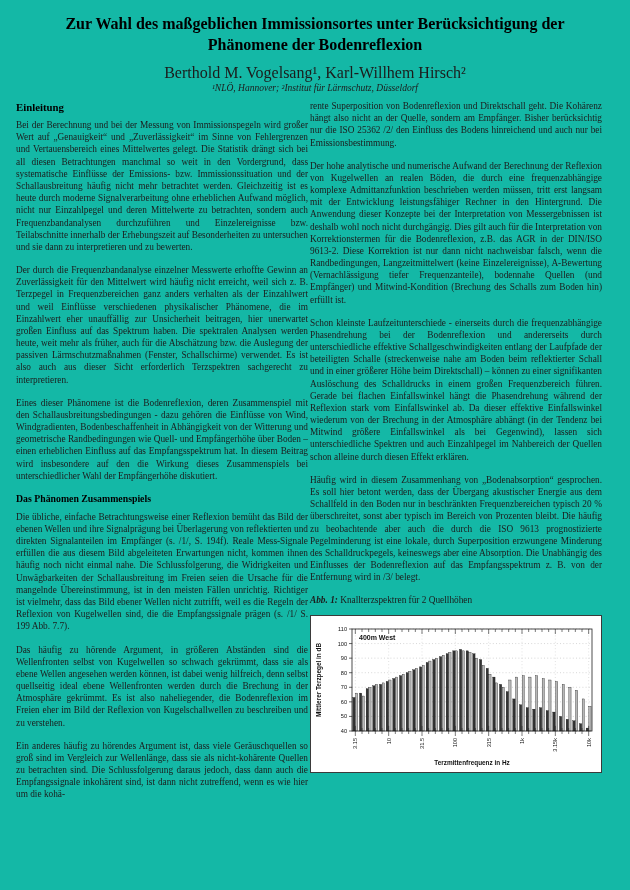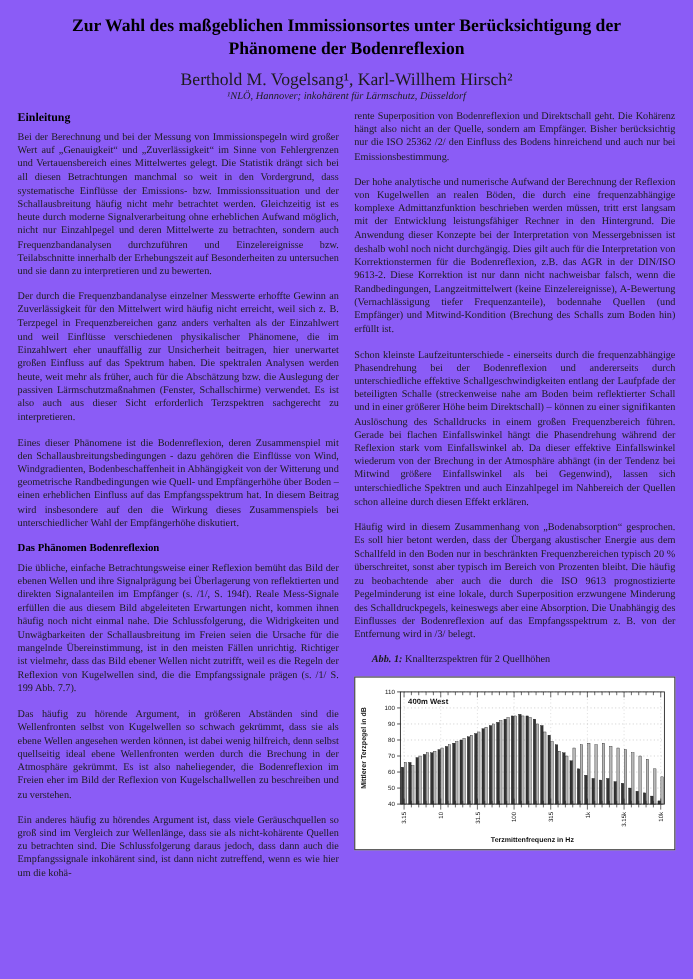--- a/index.html
+++ b/index.html
@@ -1,52 +1,52 @@
 <!DOCTYPE html>
 <html><head>
 <meta charset="utf-8">
 <style>
   html,body{margin:0;padding:0;background:#ffffff;}
   body{width:630px;height:890px;overflow:hidden;position:relative;
        font-family:"Liberation Serif", serif;color:#1c1c1c;}
-  .sheet{position:absolute;inset:0;background:#8b5cf6;}
+  .sheet{position:absolute;inset:0;background:#14b8a6;}
   .head{padding-top:14px;text-align:center;}
   .title{font-size:16px;font-weight:bold;line-height:1.3;width:560px;margin:0 auto;color:#000;}
   .authors{font-size:16px;margin-top:8px;}
   .affil{font-size:9.5px;font-style:italic;margin-top:1px;}
-  .cols{position:absolute;top:100px;left:16px;right:16px;display:flex;gap:14px;}
+  .cols{position:absolute;top:100px;left:16px;right:16px;display:flex;gap:2px;}
   .col{width:292px;font-size:9.3px;line-height:1.31;text-align:justify;}
   .col p{margin:0 0 11px 0;}
   h2.sec{font-size:10.8px;font-weight:bold;margin:0 0 5px 0;text-align:left;color:#000;}
   h3.sec{font-size:9.8px;font-weight:bold;margin:2px 0 5px 0;text-align:left;color:#000;}
-  .figcaption{font-size:9.3px;margin:4px 0 8px 16px;text-align:left;}
+  .figcaption{font-size:9.3px;margin:4px 0 8px 0;text-align:left;}
   .figcaption .lbl{font-weight:bold;font-style:italic;}
   .figbox{border:1px solid #3a3a3a;background:#fff;width:292px;height:158px;box-sizing:border-box;
           display:flex;align-items:center;justify-content:center;}
   svg text{font-family:"Liberation Sans", sans-serif;}
 </style>
 </head>
 <body>
 
 <div class="sheet">
 
   <div class="head">
     <div class="title">Zur Wahl des maßgeblichen Immissionsortes unter Berücksichtigung der Phänomene der Bodenreflexion</div>
     <div class="authors">Berthold M. Vogelsang¹, Karl-Willhem Hirsch²</div>
-    <div class="affil">¹NLÖ, Hannover; inkohärent für Lärmschutz, Düsseldorf</div>
+    <div class="affil">¹NLÖ, Hannover; ²Institut für Lärmschutz, Düsseldorf</div>
   </div>
 
   <div class="cols">
 
     <div class="col">
       <h2 class="sec">Einleitung</h2>
       <p>Bei der Berechnung und bei der Messung von Immissionspegeln wird großer Wert auf „Genauigkeit“ und „Zuverlässigkeit“ im Sinne von Fehlergrenzen und Vertauensbereich eines Mittelwertes gelegt. Die Statistik drängt sich bei all diesen Betrachtungen manchmal so weit in den Vordergrund, dass systematische Einflüsse der Emissions- bzw. Immissionssituation und der Schallausbreitung häufig nicht mehr betrachtet werden. Gleichzeitig ist es heute durch moderne Signalverarbeitung ohne erheblichen Aufwand möglich, nicht nur Einzahlpegel und deren Mittelwerte zu betrachten, sondern auch Frequenzbandanalysen durchzuführen und Einzelereignisse bzw. Teilabschnitte innerhalb der Erhebungszeit auf Besonderheiten zu untersuchen und sie dann zu interpretieren und zu bewerten.</p>
       <p>Der durch die Frequenzbandanalyse einzelner Messwerte erhoffte Gewinn an Zuverlässigkeit für den Mittelwert wird häufig nicht erreicht, weil sich z. B. Terzpegel in Frequenzbereichen ganz anders verhalten als der Einzahlwert und weil Einflüsse verschiedenen physikalischer Phänomene, die im Einzahlwert eher unauffällig zur Unsicherheit beitragen, hier unerwartet großen Einfluss auf das Spektrum haben. Die spektralen Analysen werden heute, weit mehr als früher, auch für die Abschätzung bzw. die Auslegung der passiven Lärmschutzmaßnahmen (Fenster, Schallschirme) verwendet. Es ist also auch aus dieser Sicht erforderlich Terzspektren sachgerecht zu interpretieren.</p>
       <p>Eines dieser Phänomene ist die Bodenreflexion, deren Zusammenspiel mit den Schallausbreitungsbedingungen - dazu gehören die Einflüsse von Wind, Windgradienten, Bodenbeschaffenheit in Abhängigkeit von der Witterung und geometrische Randbedingungen wie Quell- und Empfängerhöhe über Boden – einen erheblichen Einfluss auf das Empfangsspektrum hat. In diesem Beitrag wird insbesondere auf den die Wirkung dieses Zusammenspiels bei unterschiedlicher Wahl der Empfängerhöhe diskutiert.</p>
-      <h3 class="sec">Das Phänomen Bodenreflexion</h3>
+      <h3 class="sec">Das Phänomen Zusammenspiels</h3>
       <p>Die übliche, einfache Betrachtungsweise einer Reflexion bemüht das Bild der ebenen Wellen und ihre Signalprägung bei Überlagerung von reflektierten und direkten Signalanteilen im Empfänger (s. /1/, S. 194f). Reale Mess-Signale erfüllen die aus diesem Bild abgeleiteten Erwartungen nicht, kommen ihnen häufig noch nicht einmal nahe. Die Schlussfolgerung, die Widrigkeiten und Unwägbarkeiten der Schallausbreitung im Freien seien die Ursache für die mangelnde Übereinstimmung, ist in den meisten Fällen unrichtig. Richtiger ist vielmehr, dass das Bild ebener Wellen nicht zutrifft, weil es die Regeln der Reflexion von Kugelwellen sind, die die Empfangssignale prägen (s. /1/ S. 199 Abb. 7.7).</p>
       <p>Das häufig zu hörende Argument, in größeren Abständen sind die Wellenfronten selbst von Kugelwellen so schwach gekrümmt, dass sie als ebene Wellen angesehen werden können, ist dabei wenig hilfreich, denn selbst quellseitig ideal ebene Wellenfronten werden durch die Brechung in der Atmosphäre gekrümmt. Es ist also naheliegender, die Bodenreflexion im Freien eher im Bild der Reflexion von Kugelschallwellen zu beschreiben und zu verstehen.</p>
       <p>Ein anderes häufig zu hörendes Argument ist, dass viele Geräuschquellen so groß sind im Vergleich zur Wellenlänge, dass sie als nicht-kohärente Quellen zu betrachten sind. Die Schlussfolgerung daraus jedoch, dass dann auch die Empfangssignale inkohärent sind, ist dann nicht zutreffend, wenn es wie hier um die kohä-</p>
     </div>
 
     <div class="col">
       <p>rente Superposition von Bodenreflexion und Direktschall geht. Die Kohärenz hängt also nicht an der Quelle, sondern am Empfänger. Bisher berücksichtig nur die ISO 25362 /2/ den Einfluss des Bodens hinreichend und auch nur bei Emissionsbestimmung.</p>
       <p>Der hohe analytische und numerische Aufwand der Berechnung der Reflexion von Kugelwellen an realen Böden, die durch eine frequenzabhängige komplexe Admittanzfunktion beschrieben werden müssen, tritt erst langsam mit der Entwicklung leistungsfähiger Rechner in den Hintergrund. Die Anwendung dieser Konzepte bei der Interpretation von Messergebnissen ist deshalb wohl noch nicht durchgängig. Dies gilt auch für die Interpretation von Korrektionstermen für die Bodenreflexion, z.B. das AGR in der DIN/ISO 9613-2. Diese Korrektion ist nur dann nicht nachweisbar falsch, wenn die Randbedingungen, Langzeitmittelwert (keine Einzelereignisse), A-Bewertung (Vernachlässigung tiefer Frequenzanteile), bodennahe Quellen (und Empfänger) und Mitwind-Kondition (Brechung des Schalls zum Boden hin) erfüllt ist.</p>
       <p>Schon kleinste Laufzeitunterschiede - einerseits durch die frequenzabhängige Phasendrehung bei der Bodenreflexion und andererseits durch unterschiedliche effektive Schallgeschwindigkeiten entlang der Laufpfade der beteiligten Schalle (streckenweise nahe am Boden beim reflektierter Schall und in einer größerer Höhe beim Direktschall) – können zu einer signifikanten Auslöschung des Schalldrucks in einem großen Frequenzbereich führen. Gerade bei flachen Einfallswinkel hängt die Phasendrehung während der Reflexion stark vom Einfallswinkel ab. Da dieser effektive Einfallswinkel wiederum von der Brechung in der Atmosphäre abhängt (in der Tendenz bei Mitwind größere Einfallswinkel als bei Gegenwind), lassen sich unterschiedliche Spektren und auch Einzahlpegel im Nahbereich der Quellen schon alleine durch diesen Effekt erklären.</p>
       <p>Häufig wird in diesem Zusammenhang von „Bodenabsorption“ gesprochen. Es soll hier betont werden, dass der Übergang akustischer Energie aus dem Schallfeld in den Boden nur in beschränkten Frequenzbereichen typisch 20 % überschreitet, sonst aber typisch im Bereich von Prozenten bleibt. Die häufig zu beobachtende aber auch die durch die ISO 9613 prognostizierte Pegelminderung ist eine lokale, durch Superposition erzwungene Minderung des Schalldruckpegels, keineswegs aber eine Absorption. Die Unabhängig des Einflusses der Bodenreflexion auf das Empfangsspektrum z. B. von der Entfernung wird in /3/ belegt.</p>

